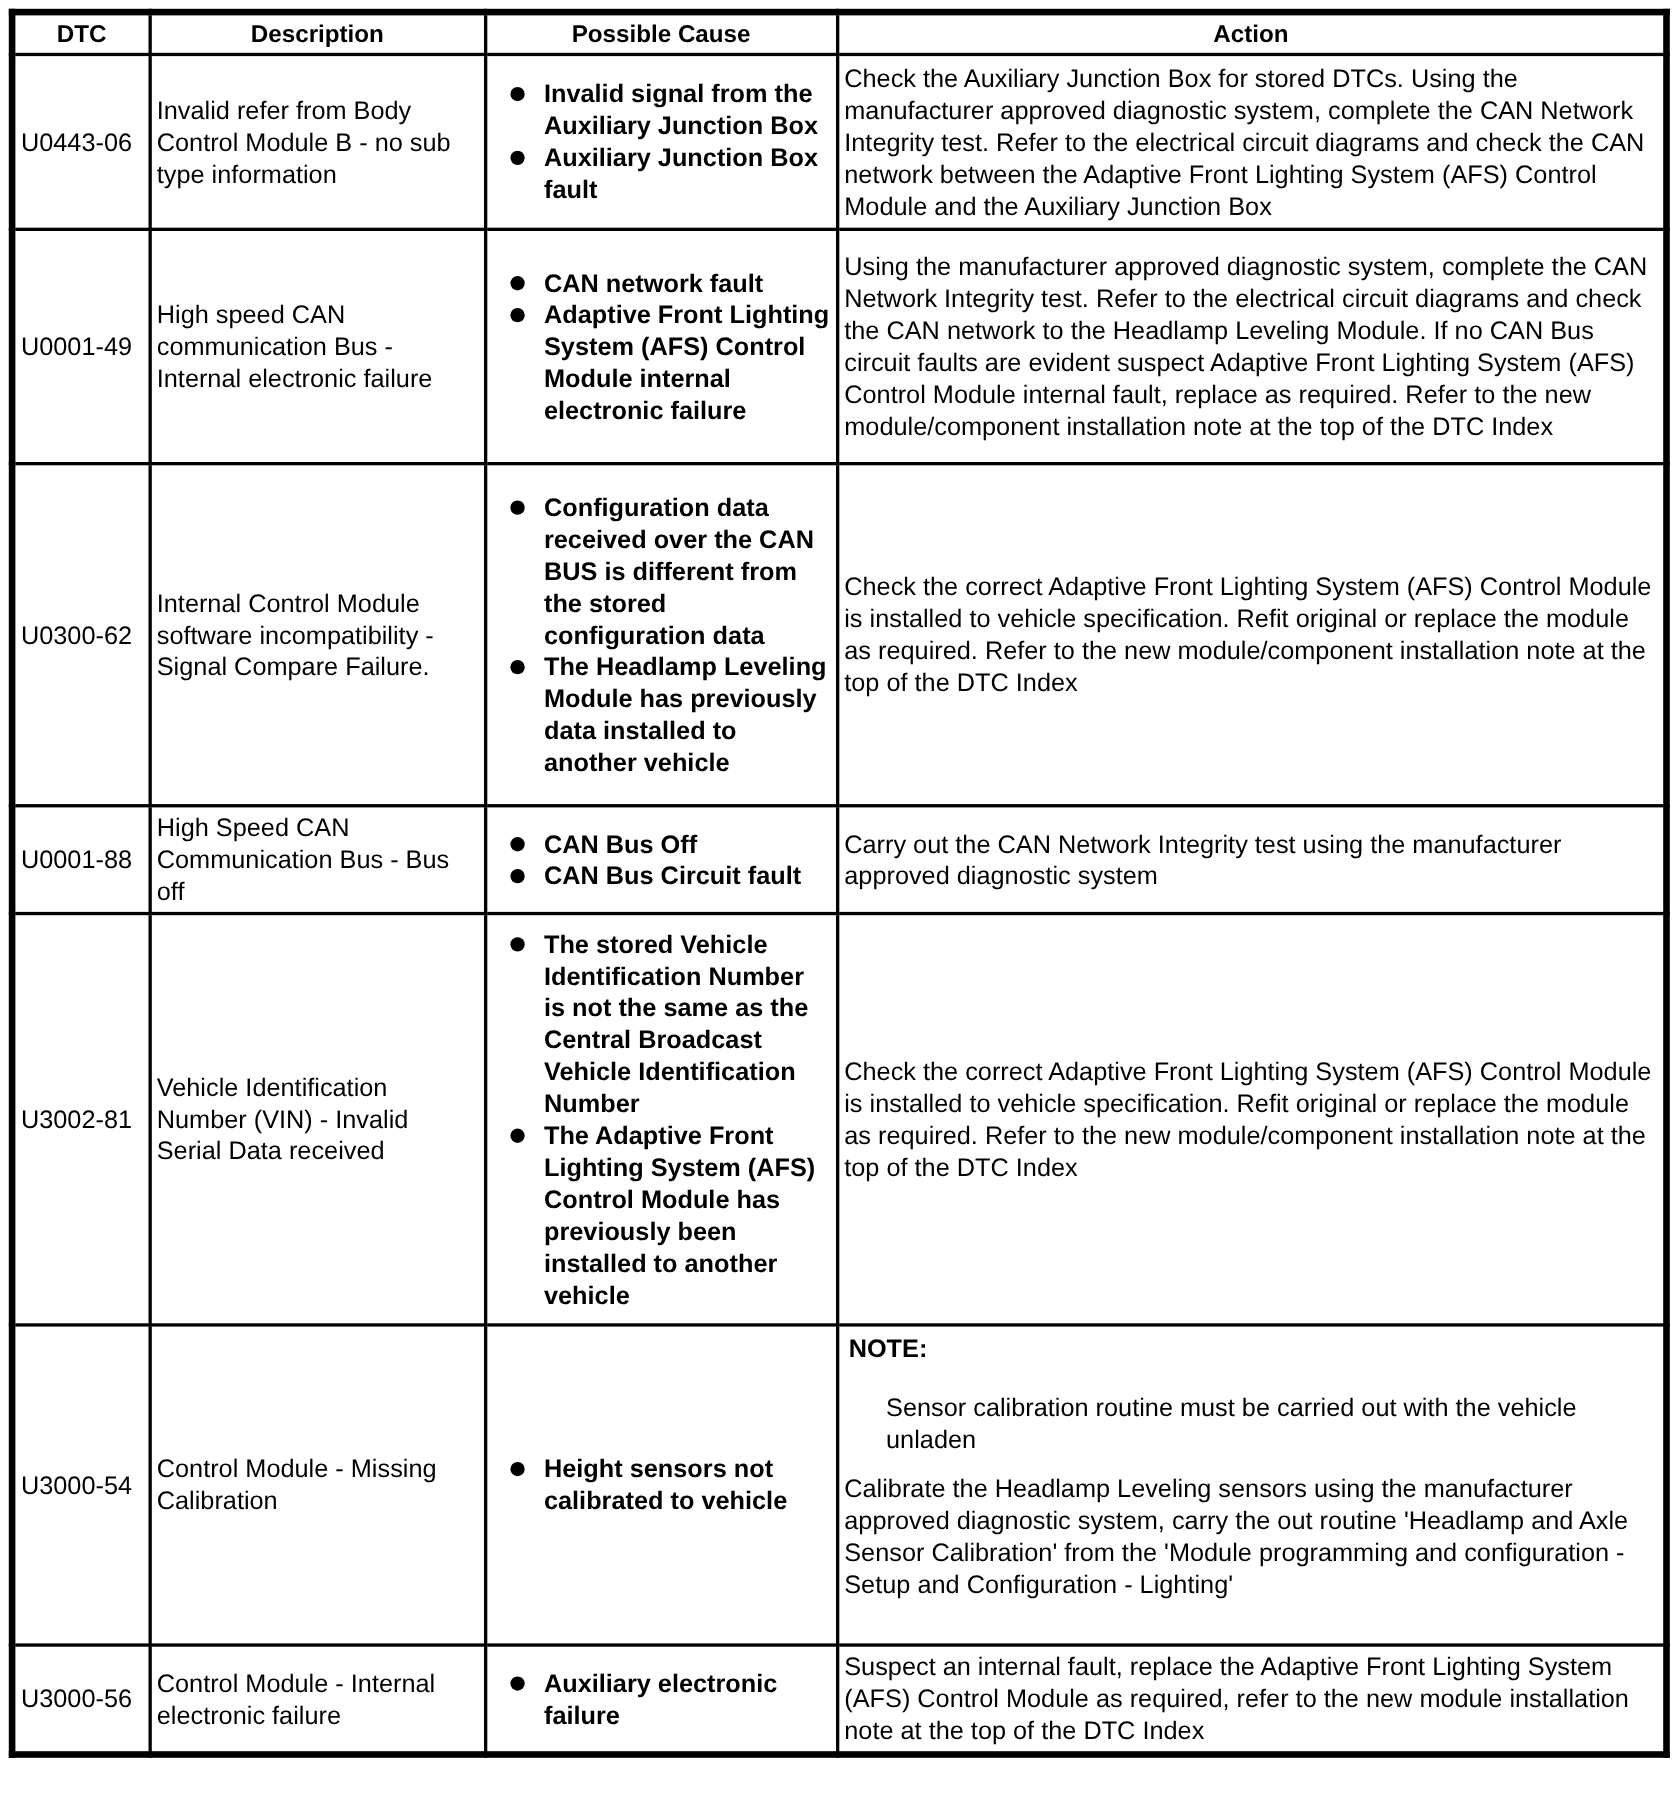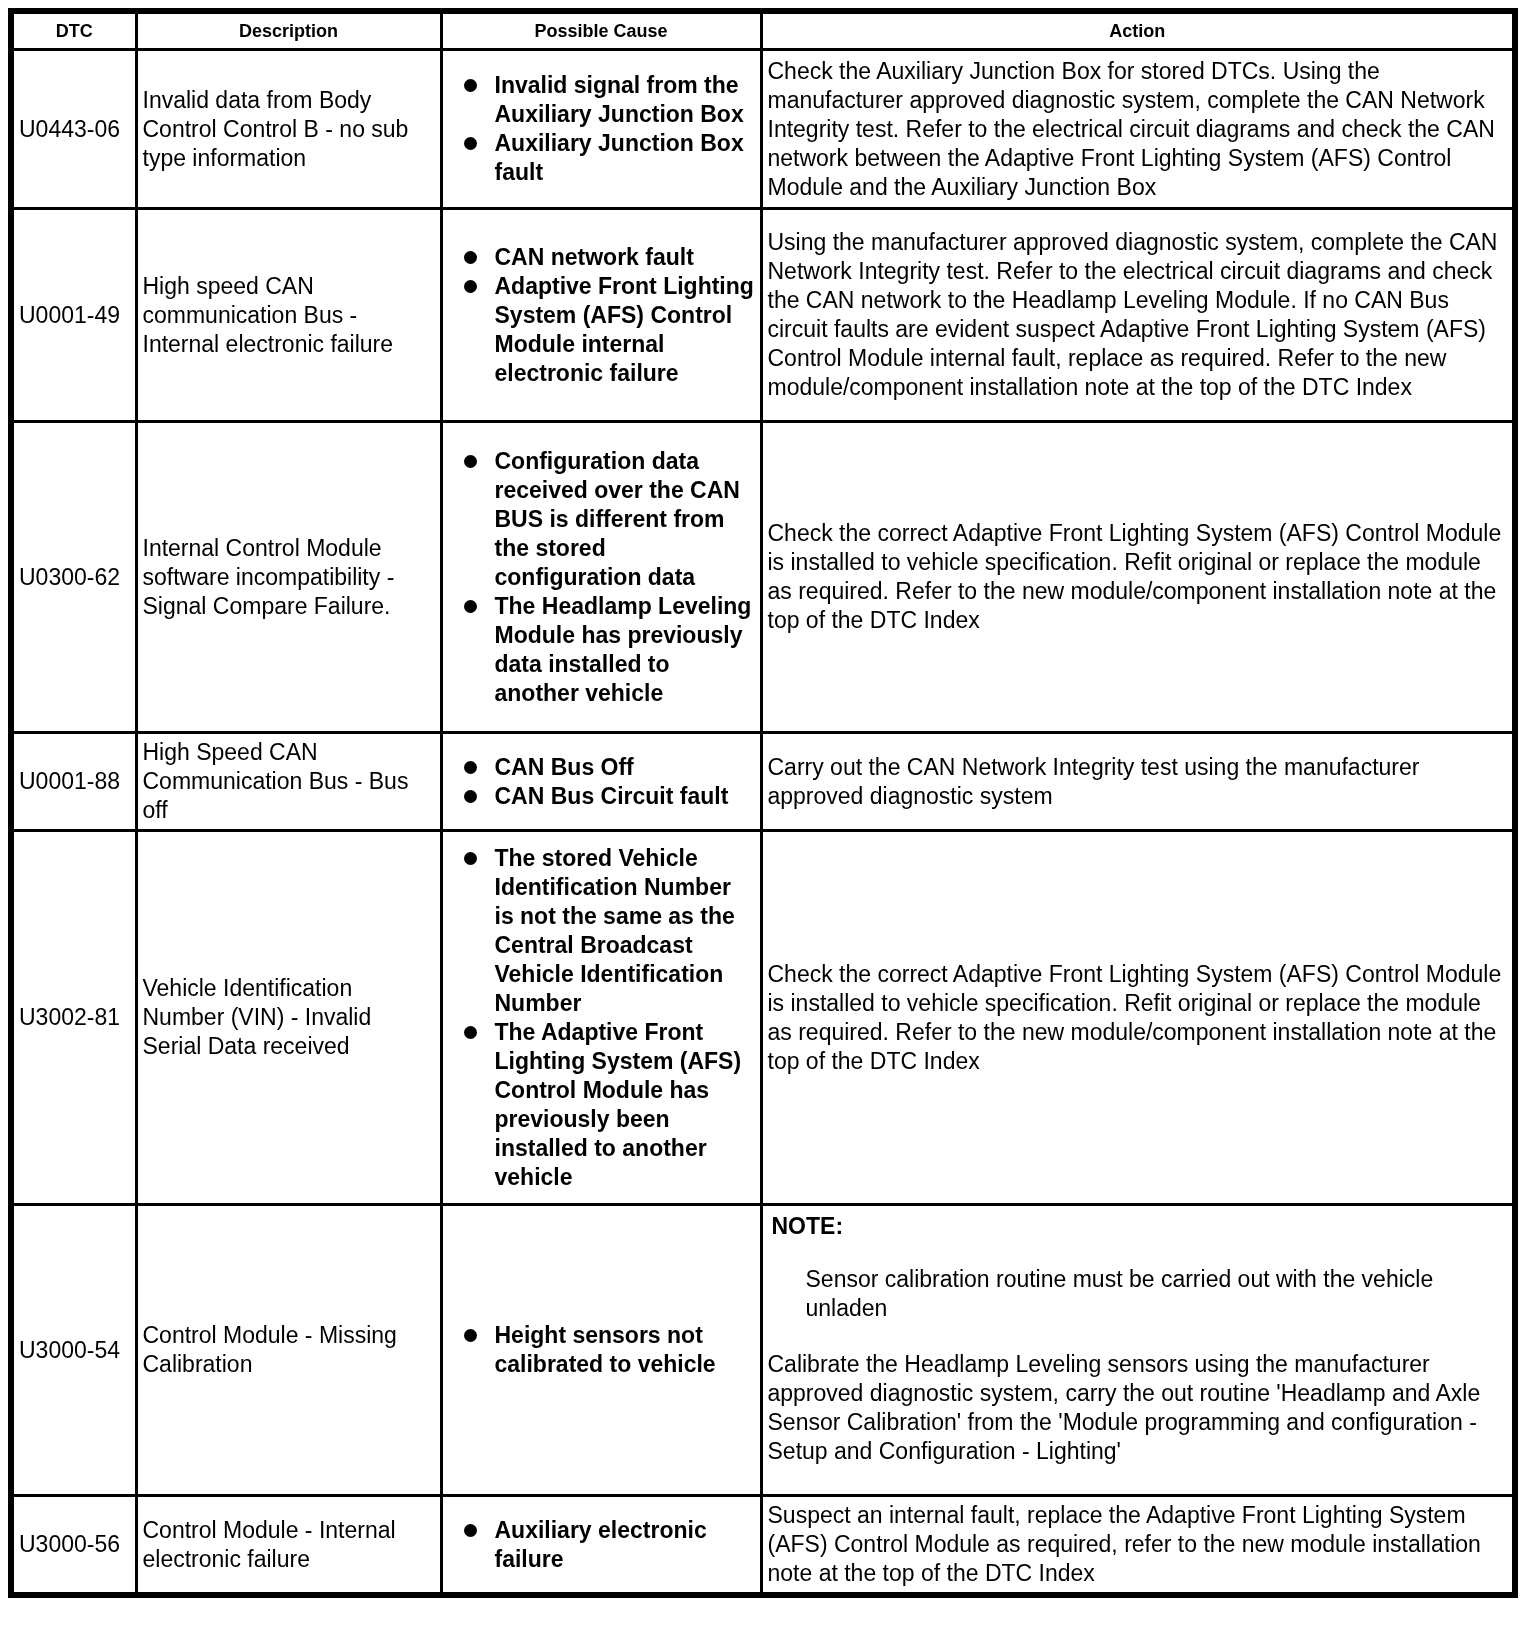--- a/index.html
+++ b/index.html
@@ -14,21 +14,21 @@
     table-layout: fixed;
     width: 1504px;
     border: 6px solid #000000;
   }
   th, td {
     border: 3px solid #000000;
     overflow: hidden;
     word-wrap: break-word;
   }
   th {
-    font-size: 18px;
+    font-size: 22px;
     font-weight: bold;
     text-align: center;
     vertical-align: middle;
     height: 34px;
     padding: 0 4px;
   }
   td {
     font-size: 23px;
     line-height: 29px;
     vertical-align: middle;
@@ -50,21 +50,21 @@
     position: absolute;
     left: 21px;
     top: 8px;
     width: 13px;
     height: 13px;
     border-radius: 50%;
     background: #000000;
   }
   td.note-cell { vertical-align: top; padding-top: 6px; }
   .note-label { font-weight: bold; margin: 0 0 24px 4px; }
-  .note-text  { padding-left: 38px; margin: 0 0 27px 0; max-width: 660px; }
+  .note-text  { padding-left: 38px; margin: 0 0 16px 0; max-width: 660px; }
 </style>
 </head>
 <body>
 
 <table class="dtc-table">
   <colgroup>
     <col style="width:125px">
     <col style="width:305px">
     <col style="width:320px">
     <col style="width:754px">
@@ -73,21 +73,21 @@
     <tr>
       <th>DTC</th>
       <th>Description</th>
       <th>Possible Cause</th>
       <th>Action</th>
     </tr>
   </thead>
   <tbody>
     <tr class="row1">
       <td class="dtc">U0443-06</td>
-      <td class="desc">Invalid data from Body Control Control B - no sub type information</td>
+      <td class="desc">Invalid refer from Body Control Module B - no sub type information</td>
       <td class="cause">
         <ul>
           <li>Invalid signal from the Auxiliary Junction Box</li>
           <li>Auxiliary Junction Box fault</li>
         </ul>
       </td>
       <td class="action">Check the Auxiliary Junction Box for stored DTCs. Using the manufacturer approved diagnostic system, complete the CAN Network Integrity test. Refer to the electrical circuit diagrams and check the CAN network between the Adaptive Front Lighting System (AFS) Control Module and the Auxiliary Junction Box</td>
     </tr>
 
     <tr class="row2">

